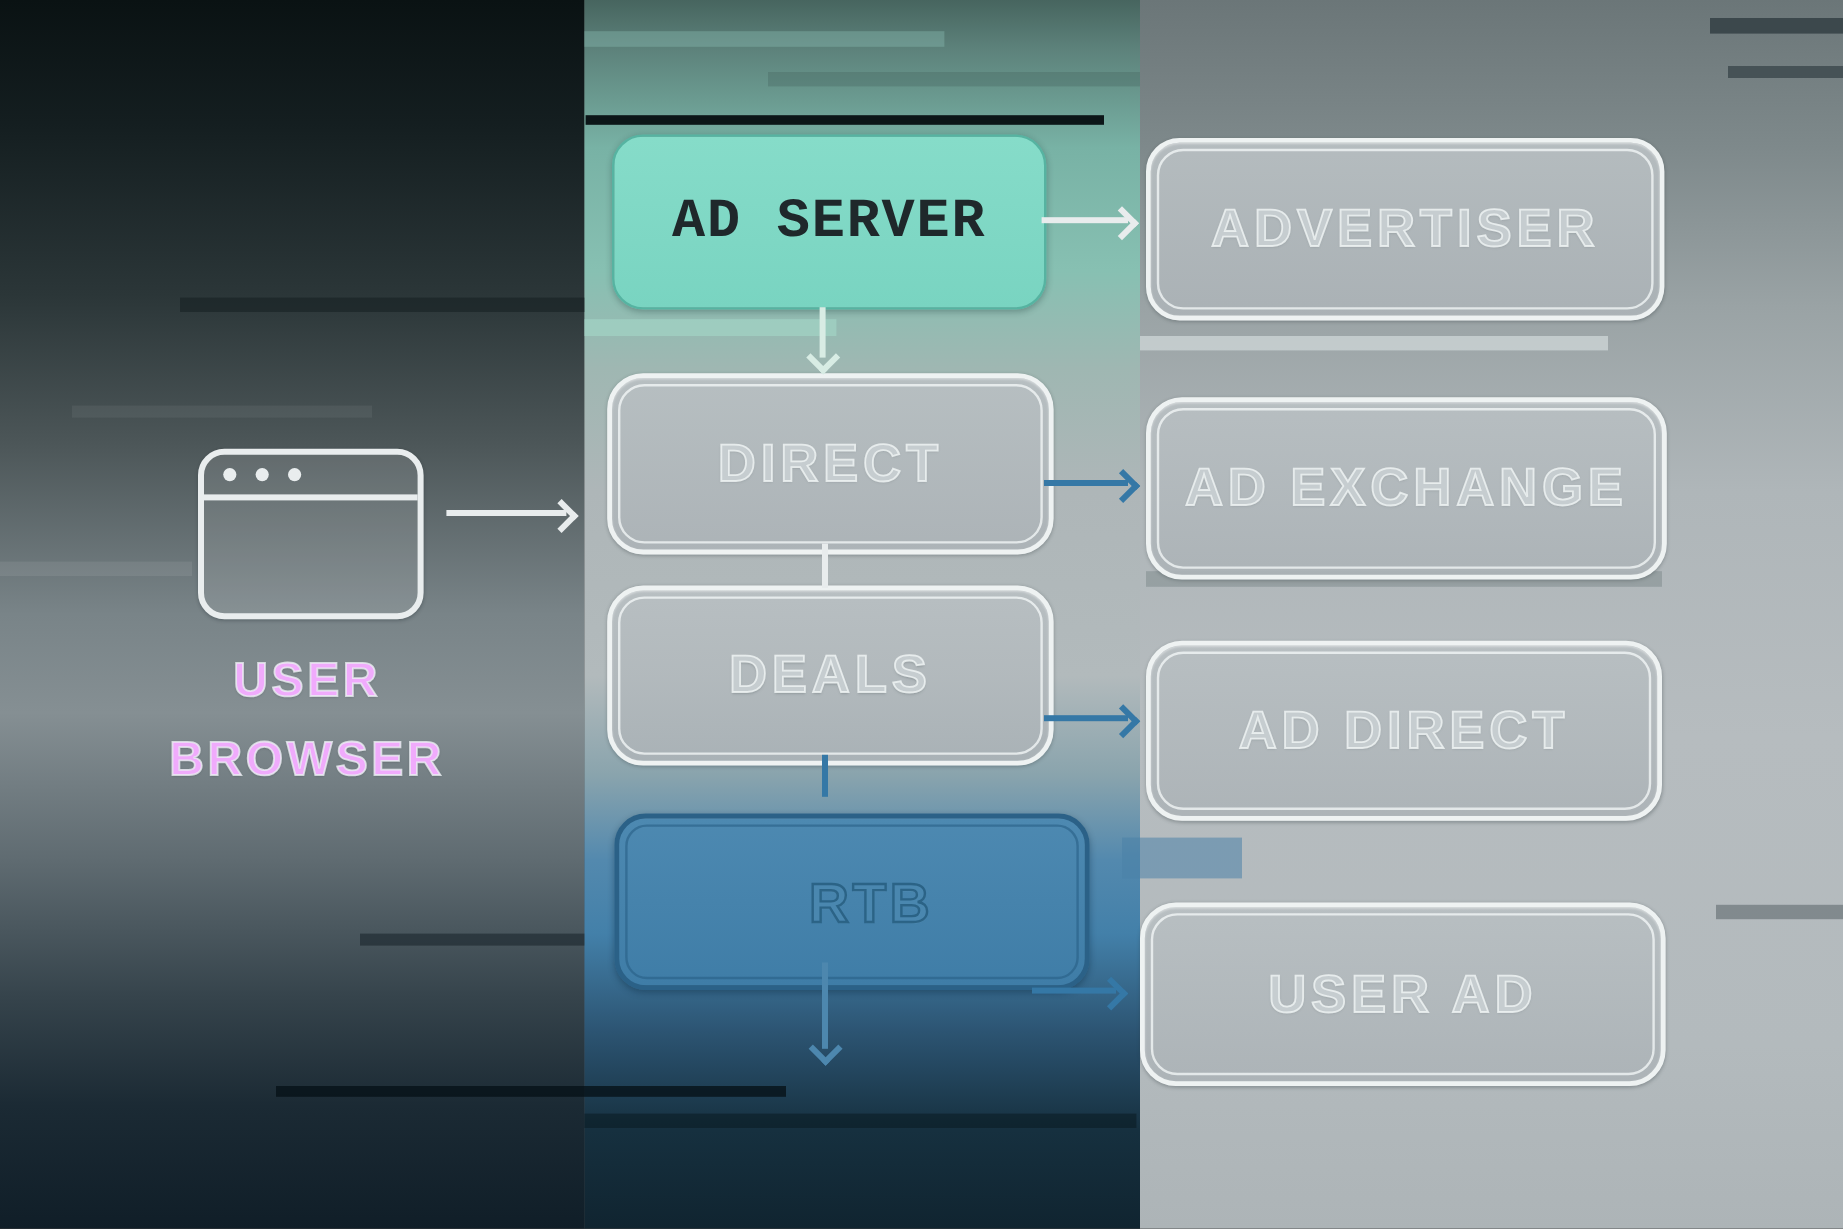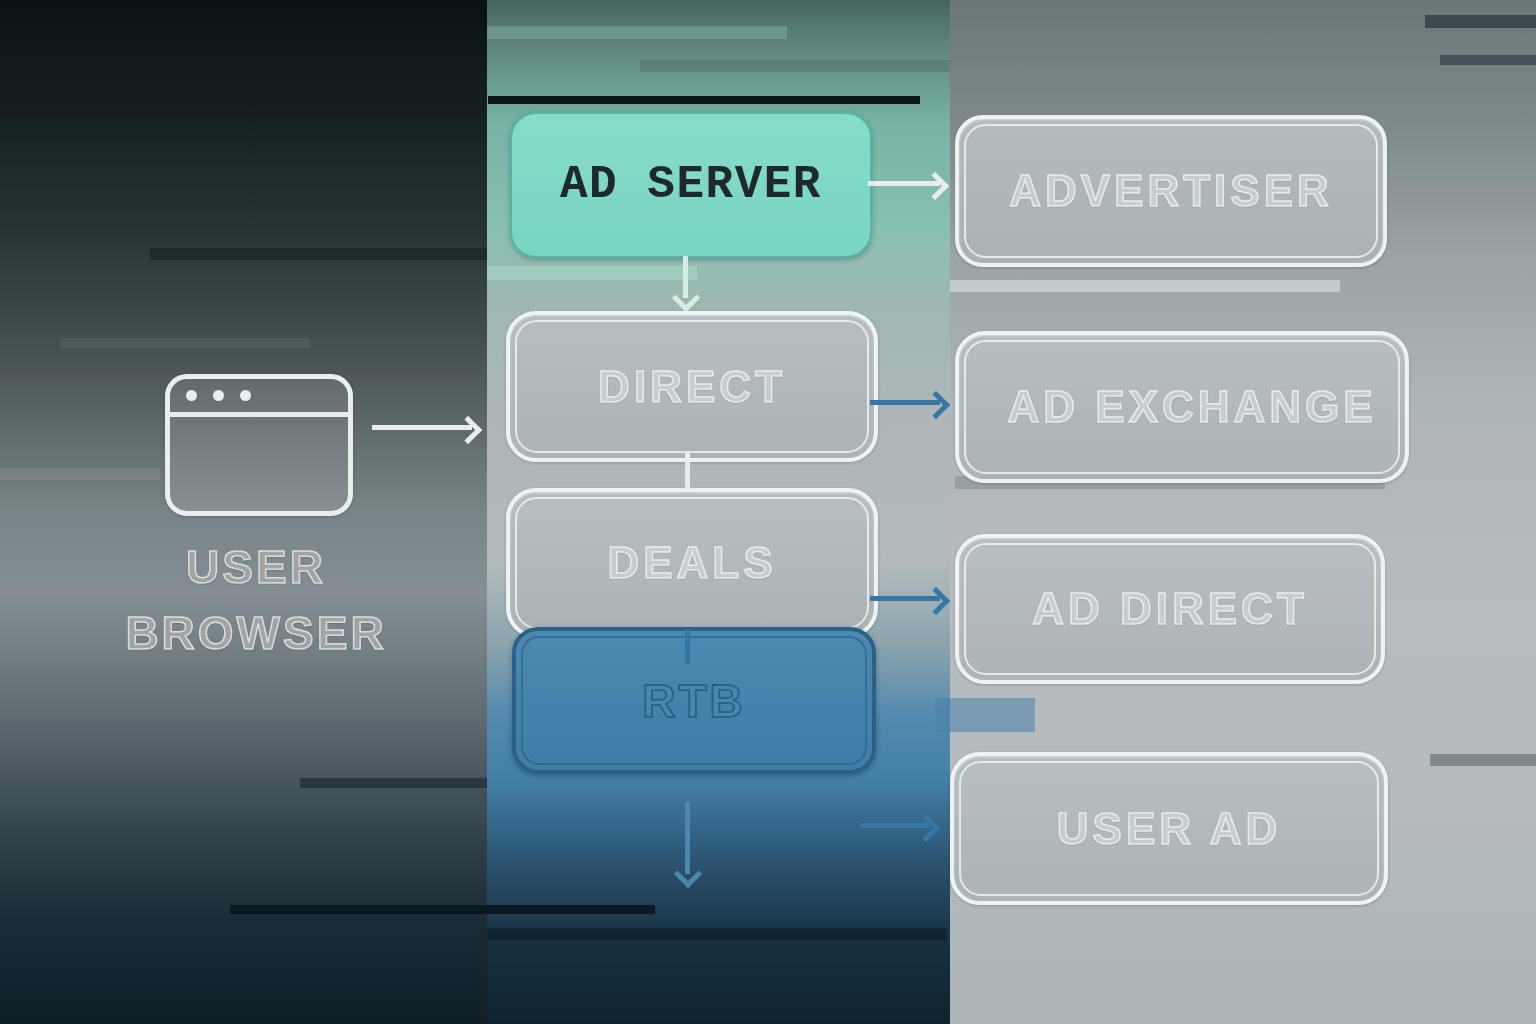--- a/index.html
+++ b/index.html
@@ -57,44 +57,44 @@
     text-shadow:0 1px 2px rgba(90,100,104,.35);
   }
   #node-ad-server{left:510px;top:112px;width:358px;height:142px;
     background:linear-gradient(180deg,#86dcc9,#79d4c1);
     border:2px solid #56b3a1;border-radius:26px;
     box-shadow:0 2px 5px rgba(15,40,40,.3);}
   #node-ad-server .label{font-weight:bold;font-size:46px;letter-spacing:1.5px;color:#1f282b;font-family:Liberation Mono, monospace;}
   #node-advertiser{left:955px;top:115px;width:424px;height:144px;border-radius:28px;}
   #node-direct{left:506px;top:311px;width:364px;height:143px;}
   #node-deals{left:506px;top:488px;width:364px;height:142px;}
-  #node-ad-exchange{left:955px;top:331px;width:426px;height:144px;padding-left:20px;}
+  #node-ad-exchange{left:955px;top:331px;width:426px;height:144px;}
   #node-ad-network{left:955px;top:534px;width:422px;height:142px;}
   #node-house-ad{left:950px;top:752px;width:430px;height:145px;}
-  #node-rtb{left:512px;top:627px;width:356px;height:139px;
+  #node-rtb{left:512px;top:678px;width:356px;height:139px;
     background:linear-gradient(180deg,#4d89b1,#3f7da7);
     border:4px solid #2b6187;border-radius:26px;
-    box-shadow:0 2px 5px rgba(10,35,55,.35);}
+    box-shadow:0 2px 5px rgba(10,35,55,.35);padding-left:32px;}
   #node-rtb::before{content:"";position:absolute;inset:5px;border:2px solid rgba(40,95,133,.6);
     border-radius:18px;pointer-events:none;}
   #node-rtb .label{font-weight:bold;font-size:46px;letter-spacing:3px;color:#4a87af;
     -webkit-text-stroke:2px rgba(40,95,130,.9);
     text-shadow:0 1px 1px rgba(150,195,220,.4);}
   
   #browser-icon{position:absolute;left:165px;top:374px;width:178px;height:132px;
     border:5px solid #e9edee;border-radius:22px;
     background:rgba(235,240,241,.12);
     box-shadow:0 1px 3px rgba(30,40,45,.3);}
   #browser-icon .titlebar{position:absolute;left:0;top:0;right:0;height:33px;
     border-bottom:5px solid #e9edee;}
   #browser-icon .dot{position:absolute;top:11px;width:11px;height:11px;border-radius:50%;
     background:#e9edee;}
   #browser-icon .d1{left:16px;} #browser-icon .d2{left:43px;} #browser-icon .d3{left:70px;}
   #user-browser-label{position:absolute;left:56px;top:534px;width:400px;text-align:center;
-    font-weight:bold;font-size:46px;line-height:66px;letter-spacing:3px;color:#a3a3a3;
+    font-weight:bold;font-size:40px;line-height:66px;letter-spacing:3px;color:#f0abfc;
     -webkit-text-stroke:1.5px rgba(235,240,242,.8);
     text-shadow:0 1px 2px rgba(40,50,55,.4);}
   
   .shaft{position:absolute;}
   .chev{position:absolute;width:15px;height:15px;border-top:5px solid;border-right:5px solid;}
   .right{transform:rotate(45deg);} .down{transform:rotate(135deg);}
   .white{background:#e8eced;} .whiteb{border-color:#e8eced;}
   .pale{background:#d8ece4;} .paleb{border-color:#d8ece4;}
   .blue{background:#3578a6;} .blueb{border-color:#3578a6;}
   .lblue{background:#4d87ae;} .lblueb{border-color:#4d87ae;}

